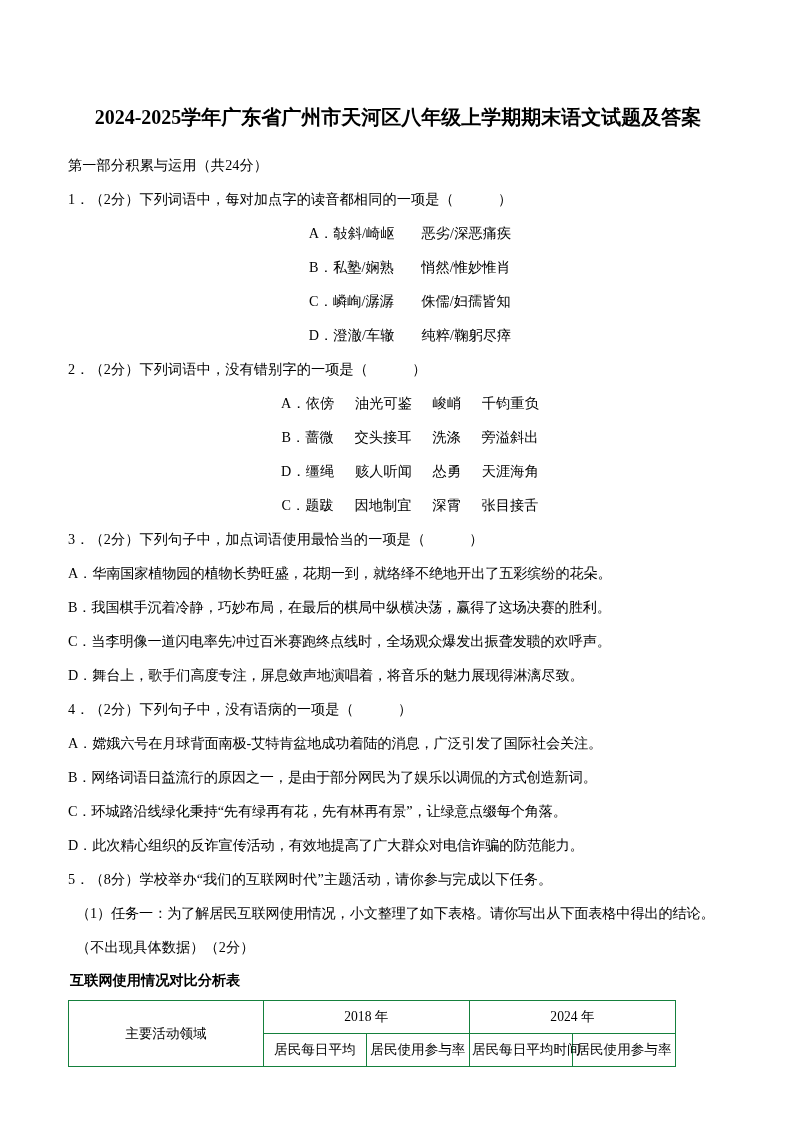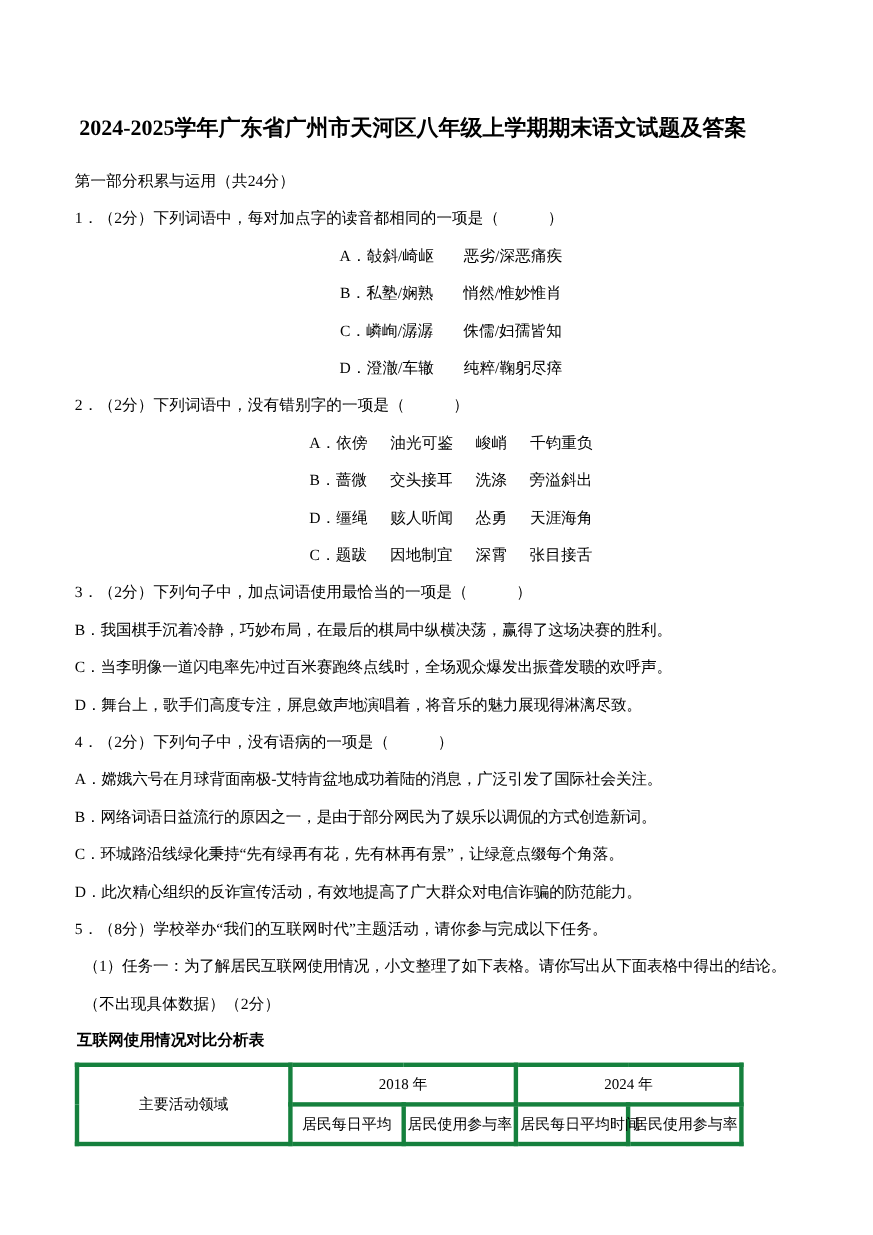--- a/index.html
+++ b/index.html
@@ -25,20 +25,21 @@
   }
   .content {
     position: absolute;
     left: 68px;
     top: 96px;
     width: 660px;
   }
   .doc-title {
     font-size: 20px;
     font-weight: bold;
+    text-align: center;
     line-height: 42px;
     letter-spacing: 0px;
     margin: 0 0 10px 0;
     padding: 0 4px;
   }
   .para {
     font-size: 14.2px;
     line-height: 34px;
     margin: 0;
     padding: 0;
@@ -63,21 +64,21 @@
     font-weight: bold;
   }
   table.data-table {
     border-collapse: collapse;
     width: 608px;
     margin-top: 4px;
     table-layout: fixed;
   }
   table.data-table td,
   table.data-table th {
-    border: 4px solid #15803d;
+    border: 1px solid #15803d;
     font-size: 13.6px;
     font-weight: normal;
     text-align: center;
     vertical-align: middle;
     padding: 3px 2px;
     line-height: 26px;
     white-space: nowrap;
   }
   .col-area { width: 116px; }
   .col-sub  { width: 123px; }
@@ -102,20 +103,21 @@
     <p class="para opt"><span>C．</span><span>嶙峋/潺潺</span><span class="sp3"></span><span>侏儒/妇孺皆知</span></p>
     <p class="para opt"><span>D．</span><span>澄澈/车辙</span><span class="sp3"></span><span>纯粹/鞠躬尽瘁</span></p>
 
     <p class="para"><span>2．（2分）下列词语中，没有错别字的一项是（</span><span class="sp-blank"></span><span>）</span></p>
     <p class="para opt"><span>A．</span><span>依傍</span><span class="sp2"></span><span>油光可鉴</span><span class="sp2"></span><span>峻峭</span><span class="sp2"></span><span>千钧重负</span></p>
     <p class="para opt"><span>B．</span><span>蔷微</span><span class="sp2"></span><span>交头接耳</span><span class="sp2"></span><span>洗涤</span><span class="sp2"></span><span>旁溢斜出</span></p>
     <p class="para opt"><span>D．</span><span>缰绳</span><span class="sp2"></span><span>赅人听闻</span><span class="sp2"></span><span>怂勇</span><span class="sp2"></span><span>天涯海角</span></p>
     <p class="para opt"><span>C．</span><span>题跋</span><span class="sp2"></span><span>因地制宜</span><span class="sp2"></span><span>深霄</span><span class="sp2"></span><span>张目接舌</span></p>
 
     <p class="para"><span>3．（2分）下列句子中，加点词语使用最恰当的一项是（</span><span class="sp-blank"></span><span>）</span></p>
+    <p class="para tight"><span>A．</span><span>华南国家植物园的植物长势旺盛，花期一到，就络绎不绝地开出了五彩缤纷的花朵。</span></p>
     <p class="para tight"><span>B．</span><span>我国棋手沉着冷静，巧妙布局，在最后的棋局中纵横决荡，赢得了这场决赛的胜利。</span></p>
     <p class="para tight"><span>C．</span><span>当李明像一道闪电率先冲过百米赛跑终点线时，全场观众爆发出振聋发聩的欢呼声。</span></p>
     <p class="para tight"><span>D．</span><span>舞台上，歌手们高度专注，屏息敛声地演唱着，将音乐的魅力展现得淋漓尽致。</span></p>
 
     <p class="para"><span>4．（2分）下列句子中，没有语病的一项是（</span><span class="sp-blank"></span><span>）</span></p>
     <p class="para tight"><span>A．</span><span>嫦娥六号在月球背面南极-艾特肯盆地成功着陆的消息，广泛引发了国际社会关注。</span></p>
     <p class="para tight"><span>B．</span><span>网络词语日益流行的原因之一，是由于部分网民为了娱乐以调侃的方式创造新词。</span></p>
     <p class="para tight"><span>C．</span><span>环城路沿线绿化秉持“先有绿再有花，先有林再有景”，让绿意点缀每个角落。</span></p>
     <p class="para tight"><span>D．</span><span>此次精心组织的反诈宣传活动，有效地提高了广大群众对电信诈骗的防范能力。</span></p>
 

